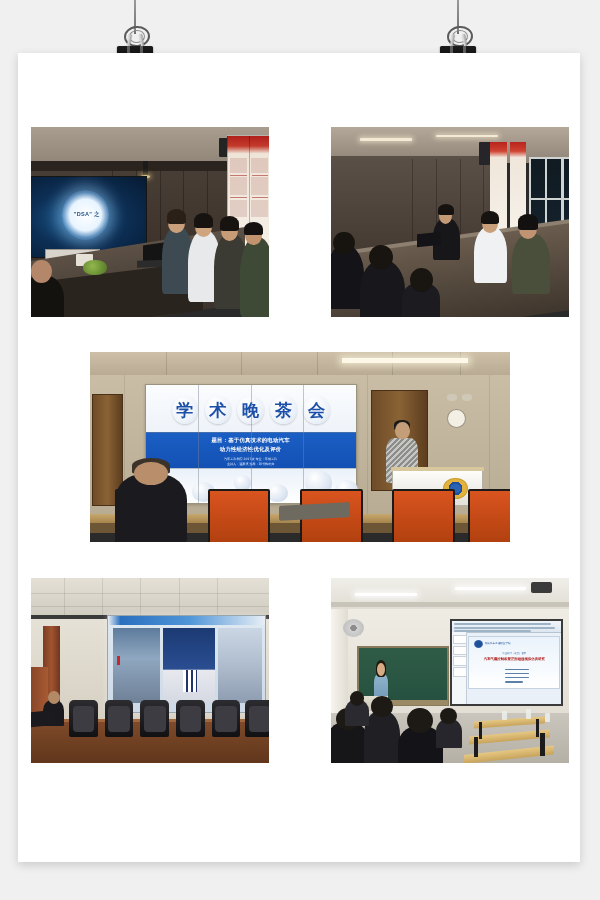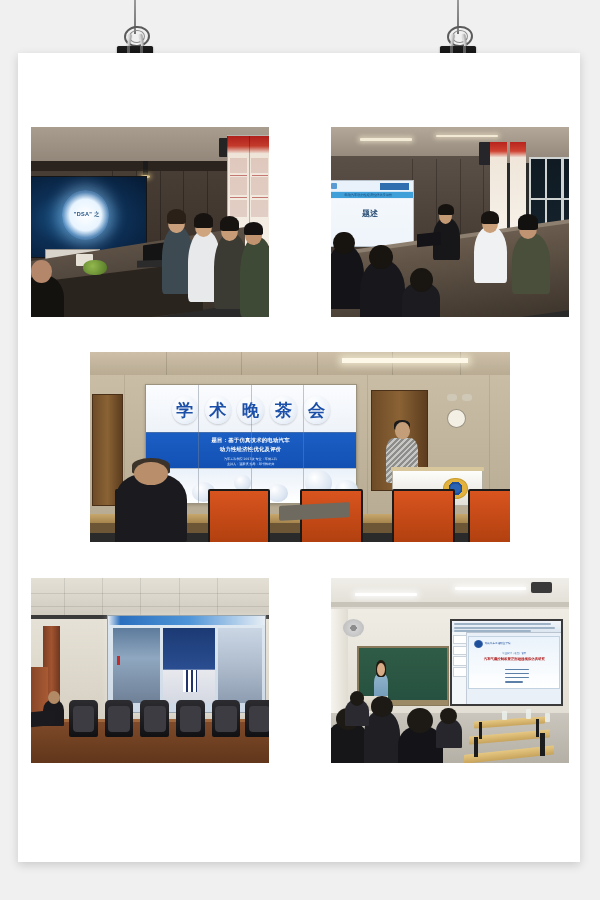--- a/index.html
+++ b/index.html
@@ -441,26 +441,20 @@
       <div class="p2-ceil"></div>
       <div class="p2-ceillight" style="left:12%;top:6%;width:22%;"></div>
       <div class="p2-ceillight" style="left:44%;top:4%;width:26%;"></div>
       <div class="p2-wall"></div>
       <div class="p2-slat" style="left:34%;"></div>
       <div class="p2-slat" style="left:44%;"></div>
       <div class="p2-slat" style="left:54%;"></div>
       <div class="p2-slat" style="left:64%;"></div>
       <div class="p2-spk"></div>
 
-      <div class="p2-screen">
-        <div class="p2-scr-dot"></div>
-        <div class="p2-scr-tab"></div>
-        <div class="p2-scr-h">电动汽车动力性经济性优化及评价</div>
-        <div class="p2-scr-big">题述</div>
-      </div>
 
       <div class="p2-banner" style="left:67%;"></div>
       <div class="p2-banner" style="left:75%;"></div>
 
       <div class="p2-win" style="left:83%;">
         <div class="p2-win-pane"></div>
           <div class="p2-win-mid"></div>
       </div>
       <div class="p2-win" style="left:97%;">
         <div class="p2-win-pane"></div>

